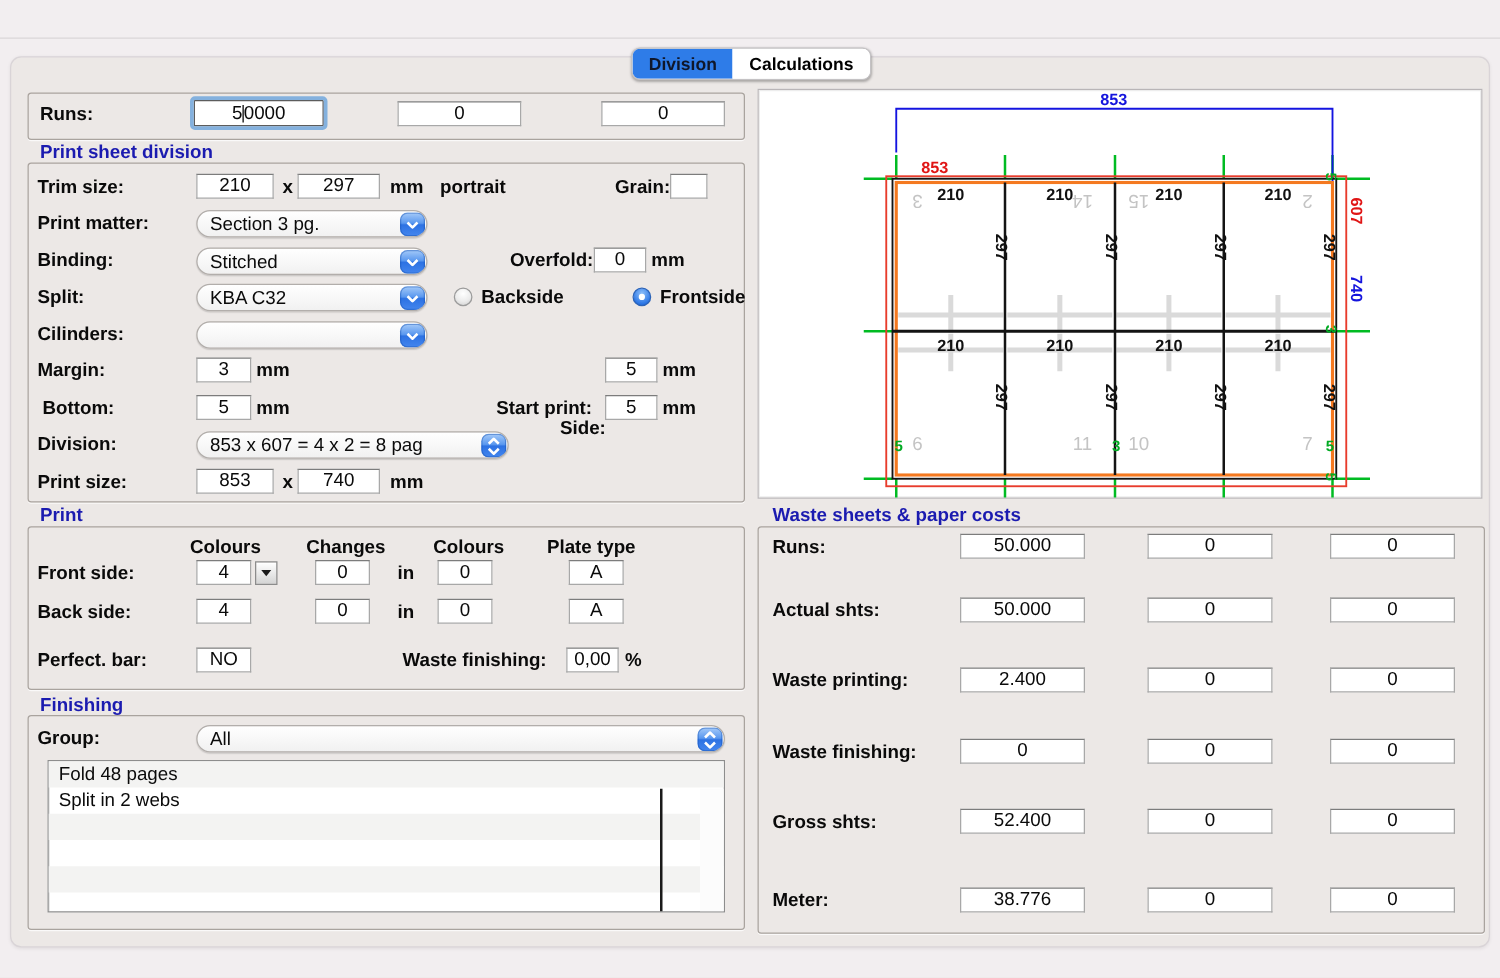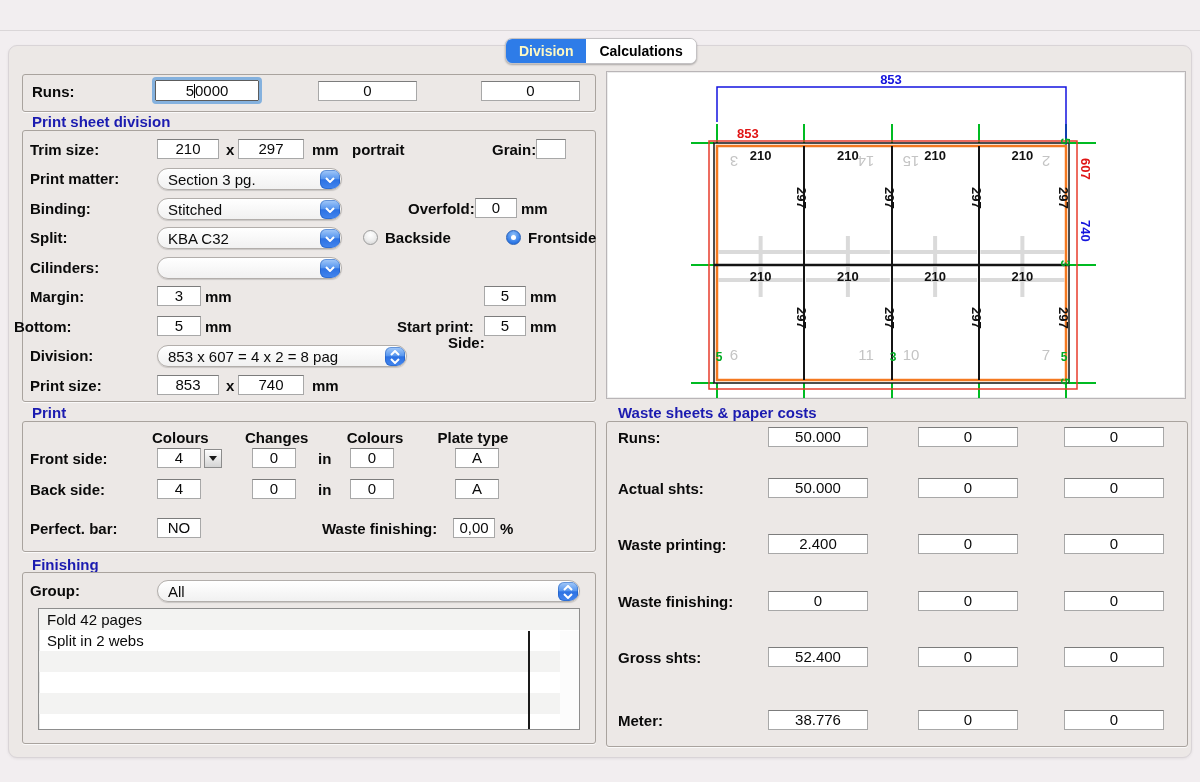--- a/index.html
+++ b/index.html
@@ -2,21 +2,21 @@
 <html><head>
 <meta charset="utf-8">
 <style>
   html,body{margin:0;padding:0;}
   body{width:1200px;height:782px;background:#f2eef0;font-family:"Liberation Sans",sans-serif;position:relative;overflow:hidden;color:#0a0a0a;}
   .abs{position:absolute;}
   .topline{left:0;top:30px;width:1200px;height:1px;background:#dad6d8;}
   .window{left:8px;top:45px;width:1182px;height:711px;background:#ece8e6;border:1px solid #d9d4d7;border-radius:9px;box-shadow:0 1px 3px rgba(0,0,0,.07);}
   .tabs{left:505px;top:38px;height:24px;display:flex;border:1px solid #c4c2c4;border-radius:7px;overflow:hidden;background:#fff;box-shadow:0 1px 2px rgba(0,0,0,.28);}
   .tab{padding:0 13px;font-weight:bold;font-size:14px;line-height:24px;white-space:nowrap;}
-  .tab.active{background:#2e7ce8;color:#fef9c3;}
+  .tab.active{background:#2e7ce8;color:#0f172a;}
   .tab.inactive{background:#fff;color:#000;}
   .grp{border:1px solid #a9a39e;border-radius:3px;box-shadow:0 1px 0 rgba(255,255,255,.75);}
   .title{color:#1b1bb0;font-weight:bold;font-size:15px;white-space:nowrap;}
   .lbl{font-weight:bold;font-size:15px;white-space:nowrap;}
   .inp{background:#fff;border:1px solid #a8a8a8;border-top-color:#7c7c7c;font-size:15px;text-align:center;line-height:18px;height:20px;box-sizing:border-box;}
   .inp.focused{border:1px solid #5c5c5c;outline:3px solid #84b1de;border-radius:1px;display:flex;align-items:center;justify-content:center;}
   .caret{width:1px;height:14px;background:#000;}
   .popup{position:absolute;background:linear-gradient(#ffffff,#f1f1f1);border:1px solid #b2aeab;border-radius:12px;height:22px;box-shadow:0 1px 1px rgba(0,0,0,.15);font-size:15px;line-height:21px;padding:0 28px 0 10px;box-sizing:border-box;white-space:nowrap;overflow:hidden;}
   .cap{position:absolute;right:1px;top:1px;width:20px;height:19px;border-radius:6px;background:linear-gradient(#a6cbf9 0%,#5a98ef 45%,#2d72e3 52%,#4486ee 100%);box-shadow:inset 0 0 0 1px rgba(25,85,180,.45);display:flex;align-items:center;justify-content:center;}
   .radio{width:15px;height:15px;border-radius:50%;box-sizing:border-box;}
@@ -117,21 +117,21 @@
     </span>
 </div>
 
 <div class="abs lbl" style="left:30px;top:288px;">Margin:</div>
 <div class="abs inp" style="left:157px;top:286px;width:44px;">3</div>
 <div class="abs lbl" style="left:205px;top:288px;">mm</div>
 <div class="abs lbl" style="left:448px;top:288px;margin-top:46px;">Side:</div>
 <div class="abs inp" style="left:484px;top:286px;width:42px;">5</div>
 <div class="abs lbl" style="left:530px;top:288px;">mm</div>
 
-<div class="abs lbl" style="left:14px;top:318px;">Bottom:</div>
+<div class="abs lbl" style="left:34px;top:318px;">Bottom:</div>
 <div class="abs inp" style="left:157px;top:316px;width:44px;">5</div>
 <div class="abs lbl" style="left:205px;top:318px;">mm</div>
 <div class="abs lbl" style="left:397px;top:318px;text-align:right;">Start print:</div>
 <div class="abs inp" style="left:484px;top:316px;width:42px;">5</div>
 <div class="abs lbl" style="left:530px;top:318px;">mm</div>
 
 <div class="abs lbl" style="left:30px;top:347px;">Division:</div>
 <div class="popup" style="left:157px;top:345px;width:250px;">
   <span>853 x 607 = 4 x 2 = 8 pag</span>
   <span class="cap">
@@ -184,21 +184,21 @@
 <div class="popup" style="left:157px;top:580px;width:423px;">
   <span>All</span>
   <span class="cap">
       <svg width="10" height="14">
         <polyline points="1,5 5,1 9,5" stroke="#fff" stroke-width="2" fill="none"></polyline>
         <polyline points="1,9 5,13 9,9" stroke="#fff" stroke-width="2" fill="none"></polyline>
       </svg>
     </span>
 </div>
 <div class="abs table" style="left:38px;top:608px;width:542px;height:122px;">
-  <div class="trow odd">Fold 42 pages</div>
+  <div class="trow odd">Fold 48 pages</div>
   <div class="trow">Split in 2 webs</div>
   <div class="trow odd"></div>
   <div class="trow"></div>
   <div class="trow odd"></div>
   <div style="position:absolute;left:489px;top:22px;width:2px;height:98px;background:#1a1a1a;"></div>
   <div style="position:absolute;left:521px;top:22px;width:19px;height:98px;background:#fcfcfc;"></div>
 </div>
 
 <div class="abs diagram">
   <svg id="division-diagram" width="578" height="326" viewBox="0 0 578 326">

